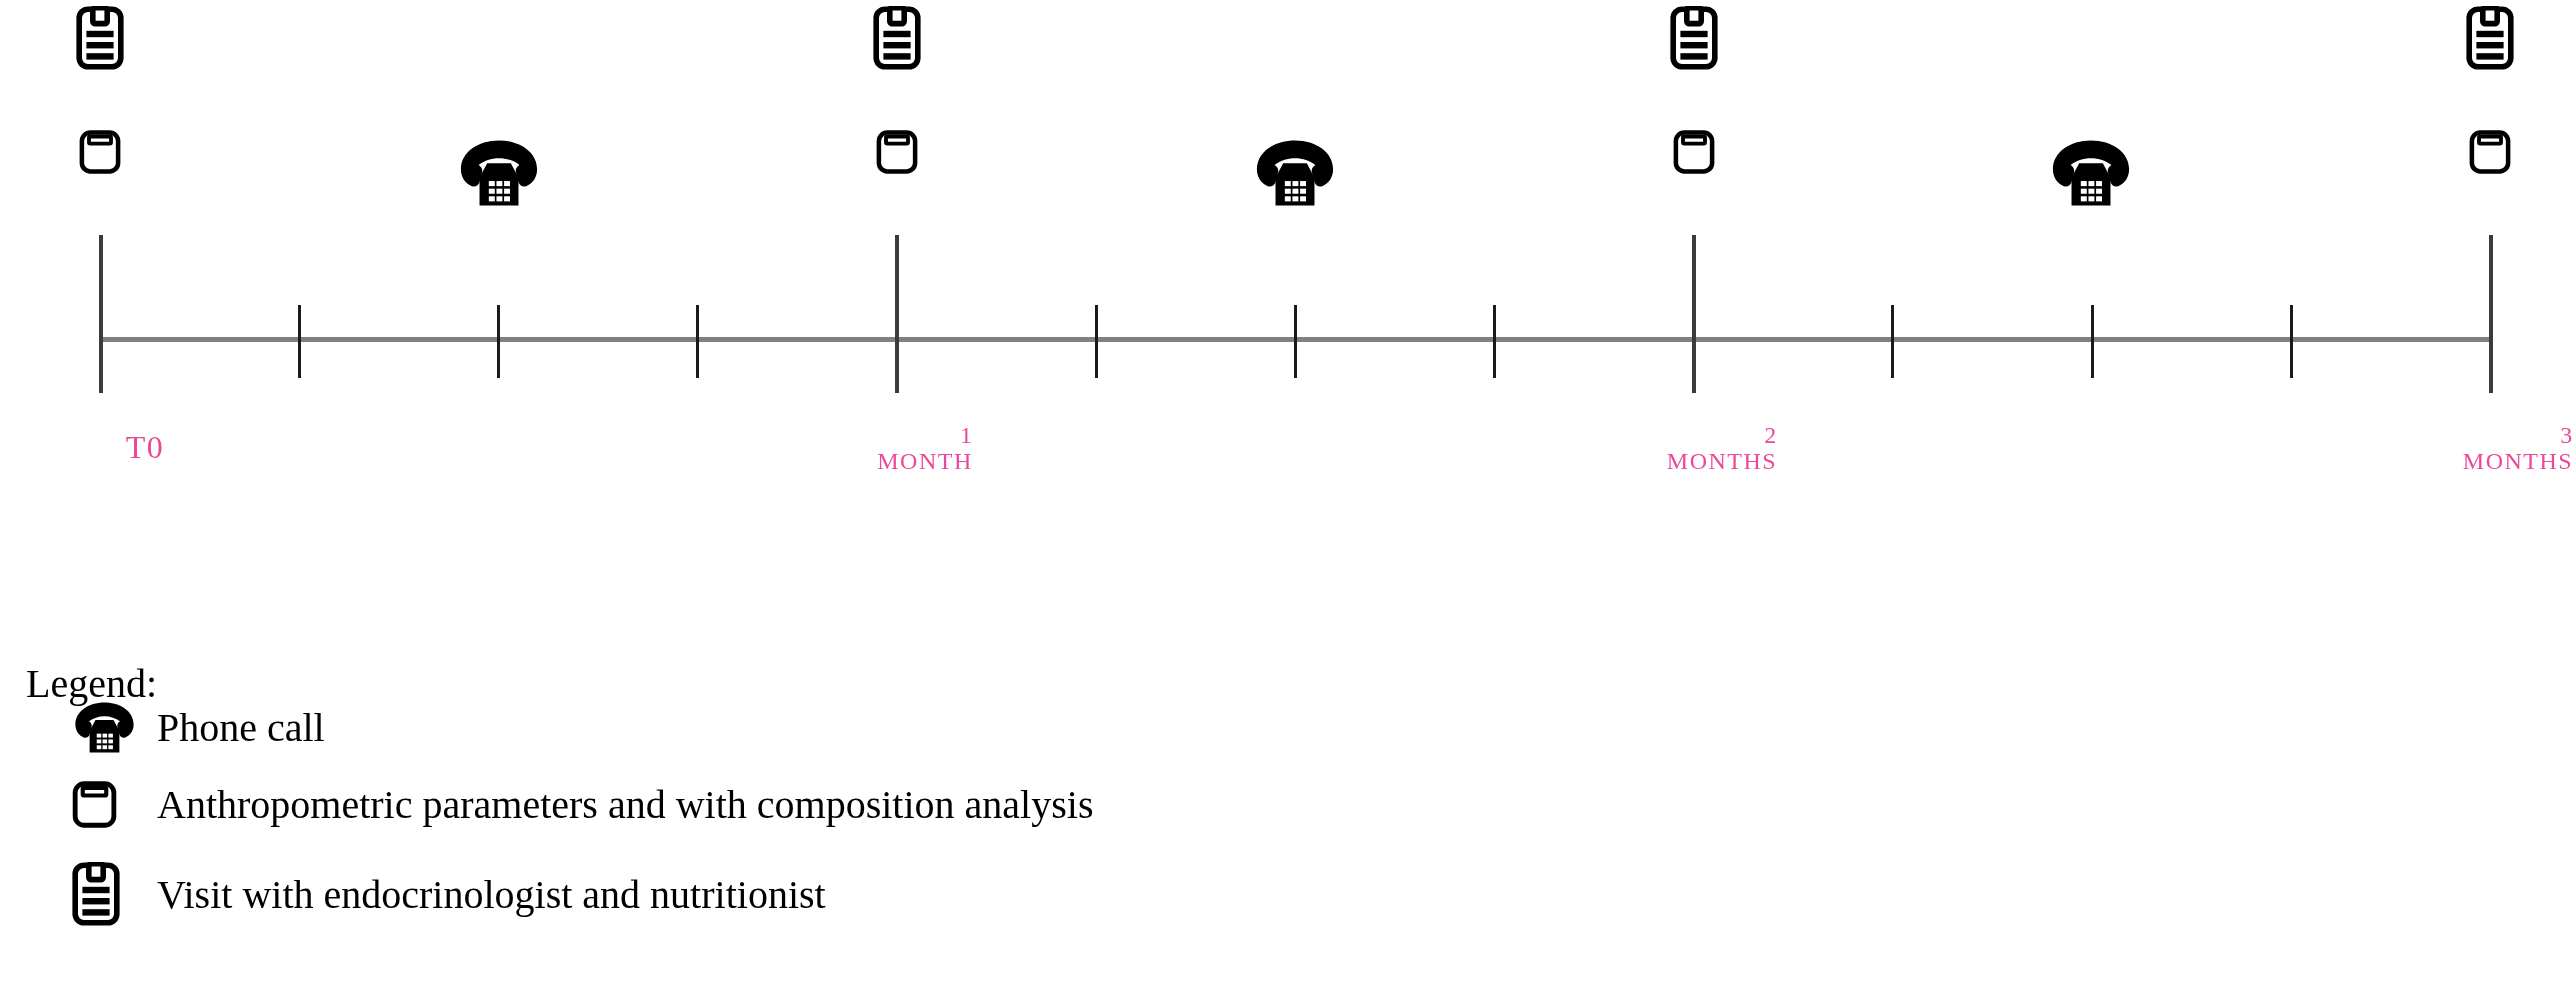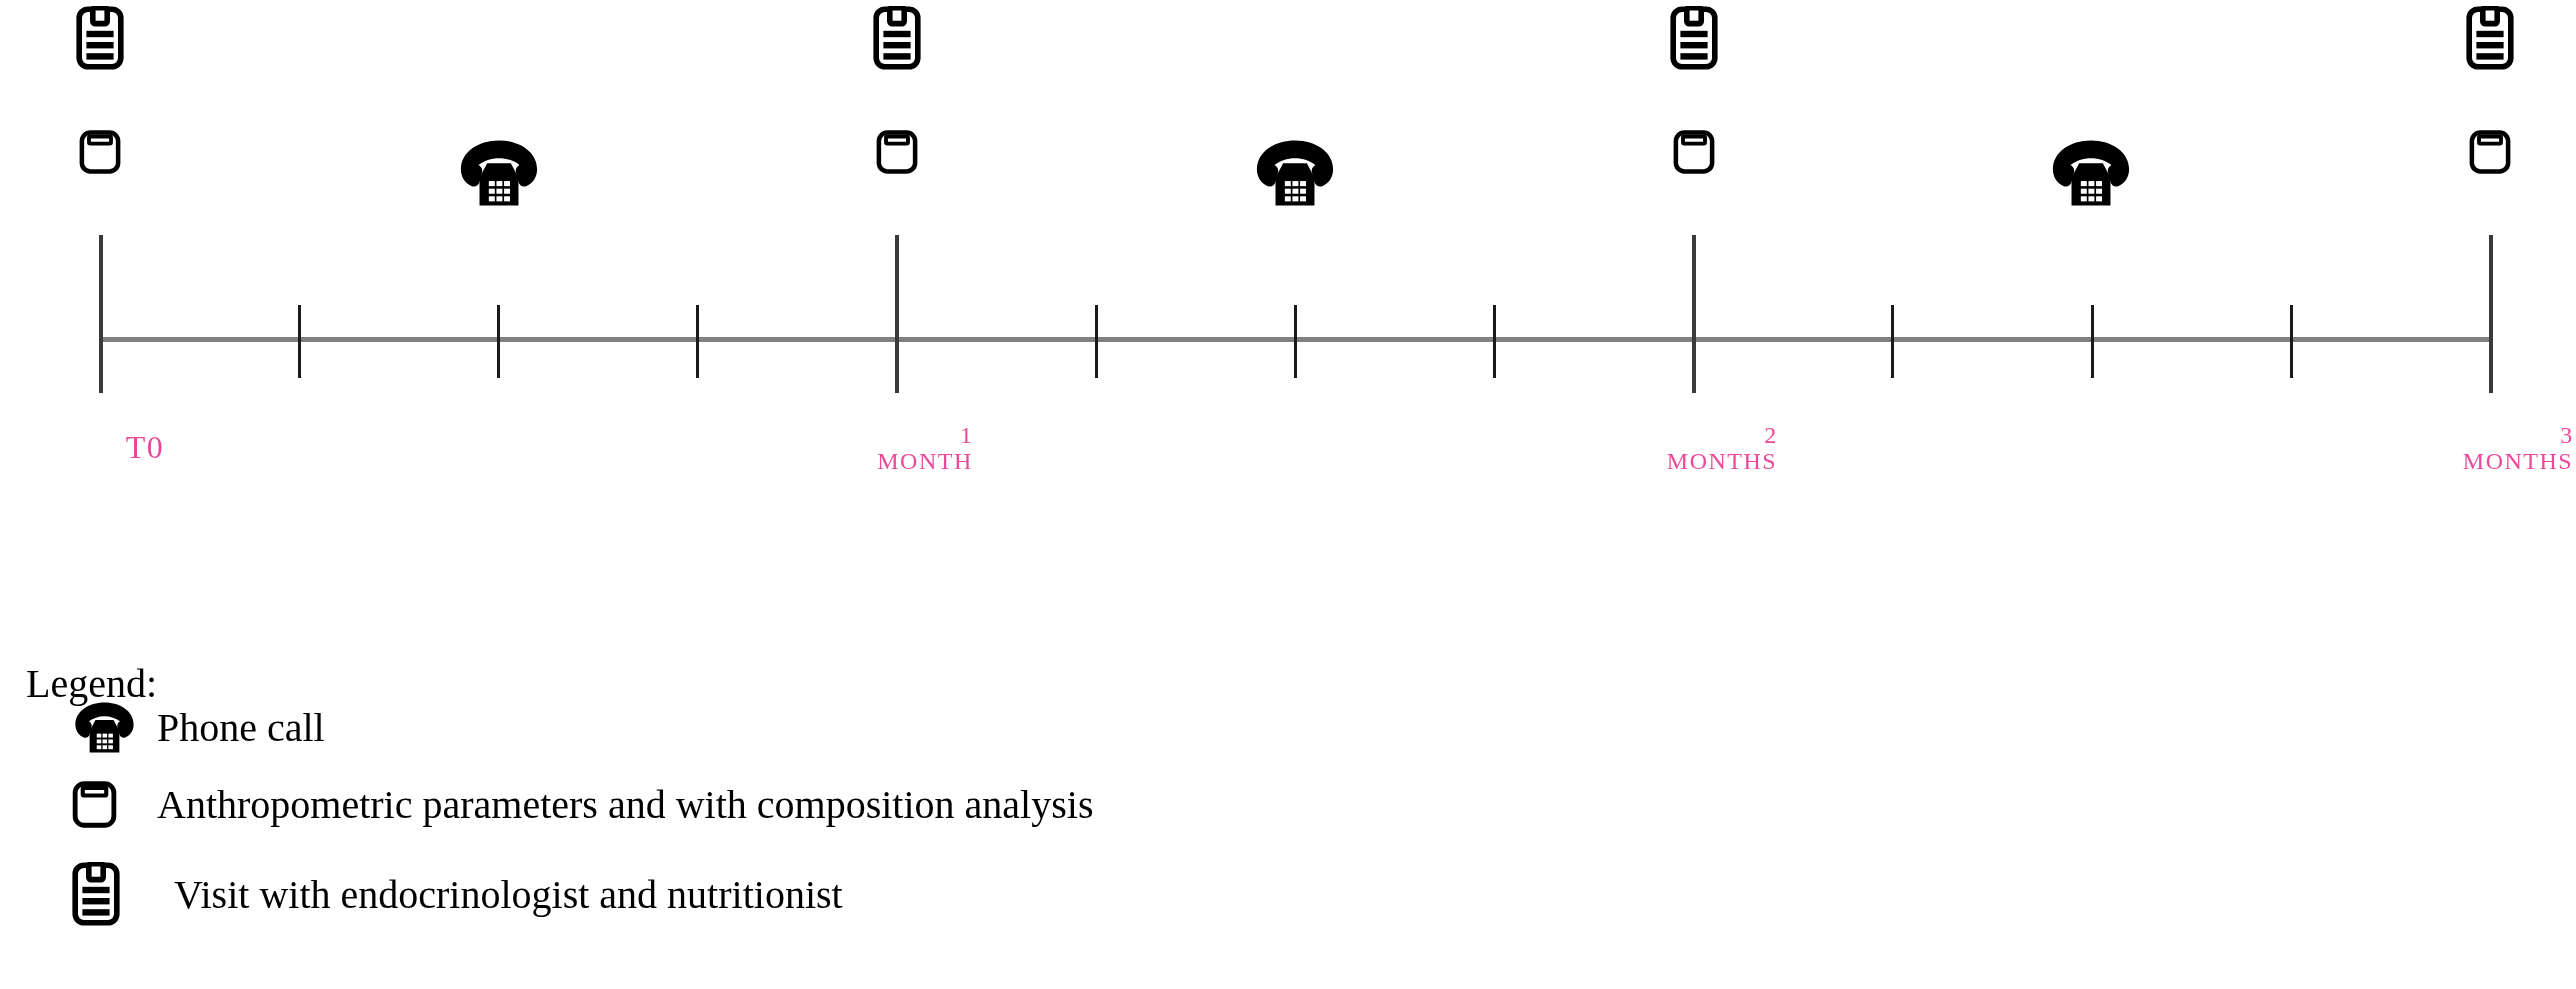--- a/index.html
+++ b/index.html
@@ -49,21 +49,21 @@
     font-family:"Liberation Serif","DejaVu Serif",serif;
   }
   .legend-row{position:absolute;display:flex;align-items:center;left:72px;}
   .legend-row .lg-icon{width:85px;display:flex;justify-content:flex-start;align-items:center;}
   .legend-row .lg-text{
     font-size:40px;color:#000;white-space:nowrap;
     font-family:"Liberation Serif","DejaVu Serif",serif;
   }
   #row-0{top:52px;}
   #row-1{top:133px;}
-  #row-2{top:214px;gap:17px;}
+  #row-2{top:214px;}
 </style>
 </head>
 <body>
 
 <div id="timeline">
 
   <div class="axis-line"></div>
 
   <div id="minor-ticks">
       <div class="minor-tick" style="left: 298px;"></div>

